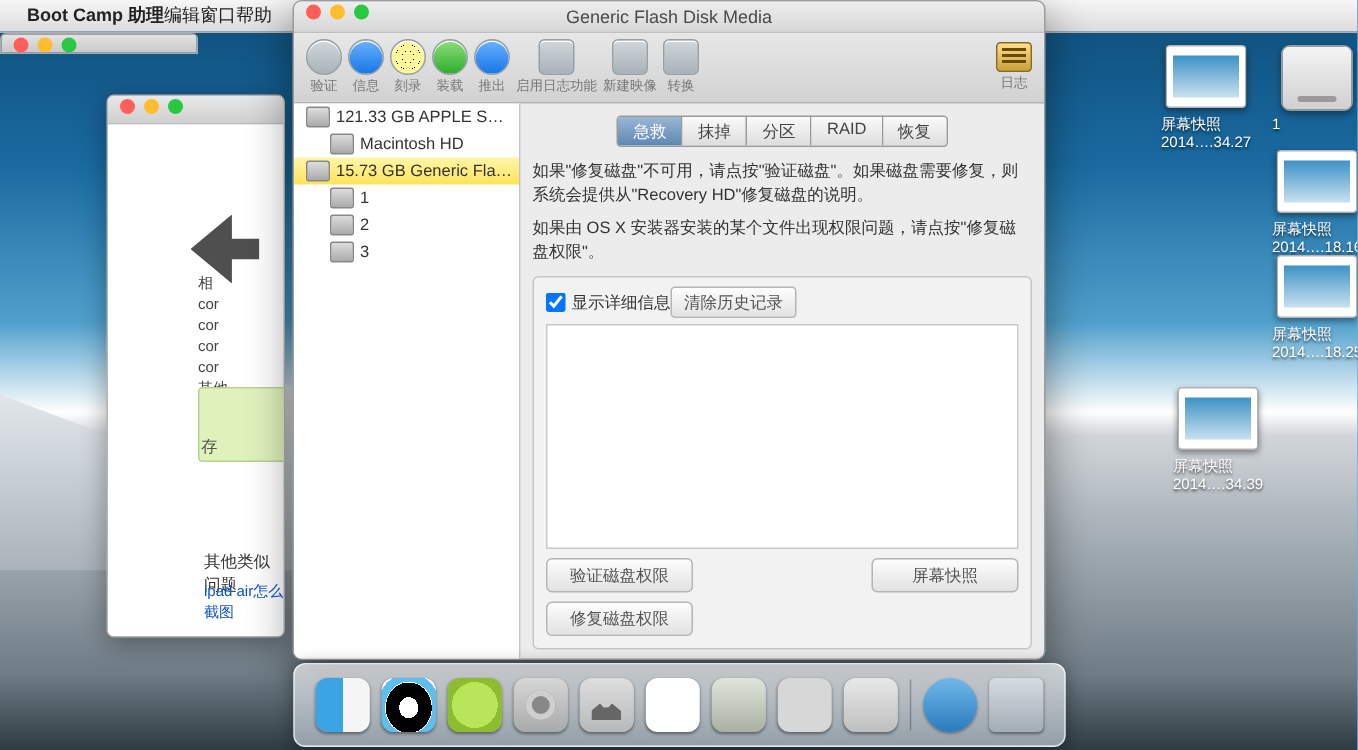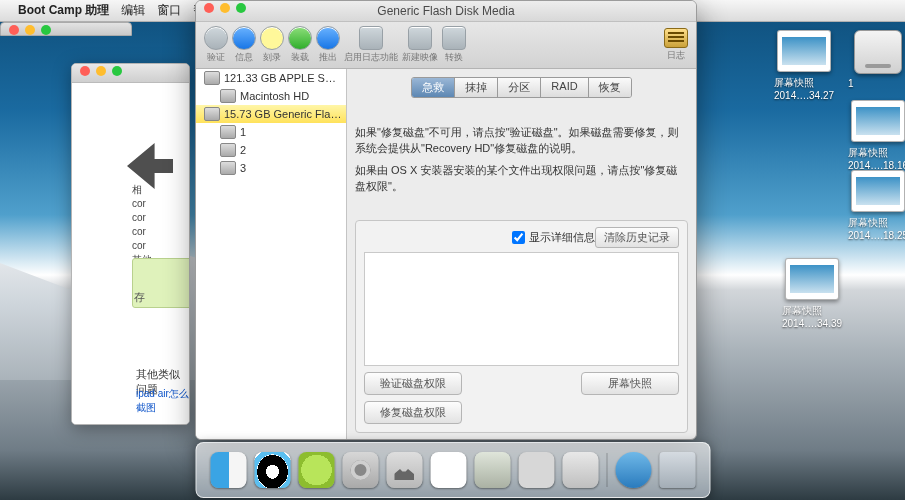--- a/index.html
+++ b/index.html
@@ -2,21 +2,21 @@
 <html><head>
 <meta charset="utf-8">
 <style>
   html,body{margin:0;padding:0;width:905px;height:500px;overflow:hidden;font-family:"Lucida Grande","Helvetica Neue",Arial,sans-serif;font-size:11px;color:#333;background:#6bb0d8}
   .desktop{position:relative;width:905px;height:500px;background:linear-gradient(180deg,#0e4e7a 0%,#1a6aa0 22%,#50a0cc 43%,#ffffff 55%,#d2d6da 58%,#aab3ba 70%,#6f7c86 90%,#2d3b42 100%)}
   
   .snow{position:absolute;left:0;right:220px;top:250px;height:130px;background:linear-gradient(180deg,#e8ebee 0%,#cfd6dc 40%,#aab3ba 100%);clip-path:polygon(0 10%,10% 30%,25% 0,40% 25%,60% 5%,75% 30%,90% 10%,100% 35%,100% 100%,0 100%)}
   
   .menubar{position:absolute;top:0;left:0;width:905px;height:22px;background:linear-gradient(180deg,#f6f6f6,#dcdcdc);border-bottom:1px solid #b0b0b0;display:flex;align-items:center;font-size:12px;color:#222;padding:0 8px;box-sizing:border-box}
   .menubar .apple{font-size:14px;margin-right:10px}
-  .menubar span{margin-right:12px}
+  .menubar span{}
   .menubar .appname{font-weight:bold}
   
   .dicon{position:absolute;width:60px;text-align:left;font-size:10px;color:#fff;text-shadow:0 1px 2px rgba(0,0,0,.7)}
   .dicon .thumb{width:52px;height:40px;margin:0 auto 4px;background:#fff;border:1px solid rgba(0,0,0,.3);border-radius:3px;box-shadow:0 2px 4px rgba(0,0,0,.4);position:relative}
   .dicon .thumb.blue::after{content:"";position:absolute;left:4px;right:4px;top:6px;bottom:6px;background:linear-gradient(180deg,#3d92c6,#c9e1ef)}
   .dicon .hdd{width:46px;height:42px;margin:0 auto 4px;border-radius:6px;background:linear-gradient(180deg,#f4f4f4,#d0d0d0);border:1px solid #999;box-shadow:0 2px 4px rgba(0,0,0,.4);position:relative}
   .dicon .hdd::after{content:"";position:absolute;left:10px;right:10px;bottom:5px;height:4px;background:#9a9a9a;border-radius:2px}
   .bgtitle{position:absolute;left:270px;top:2px;color:#666;font-size:11px;height:18px;display:flex;align-items:center;gap:4px}
   .bgtitle .glyph{width:12px;height:12px;background:#d68a6b;border-radius:2px}
   .finderTop{position:absolute;left:0;top:22px;width:130px;background:linear-gradient(#e3e3e3,#c9c9c9);border:1px solid #aaa;border-radius:4px 4px 0 0;height:12px}
@@ -46,29 +46,29 @@
   .du .tbitem .ic.square{border-radius:4px}
   .du .tbitem.spacer{flex:1}
   .du .tbitem .log{width:22px;height:18px;background:linear-gradient(#ffdf8a,#caa139);border:1px solid #8a6a18;border-radius:3px;position:relative}
   .du .tbitem .log::before{content:"";position:absolute;left:3px;right:3px;top:3px;height:2px;background:#6a4a00;box-shadow:0 4px 0 #6a4a00,0 8px 0 #6a4a00}
   .du .main{display:flex;height:calc(100% - 66px)}
   .du .sidebar{width:150px;border-right:1px solid #c4c4c4;background:#fff;overflow:hidden;font-size:11px;color:#333}
   .du .sb-row{display:flex;align-items:center;height:18px;padding:0 4px 0 8px;gap:4px;white-space:nowrap}
   .du .sb-row.child{padding-left:24px}
   .du .sb-row.sel{background:linear-gradient(#fff6a8,#ffe25b)}
   .du .diskic{width:14px;height:12px;background:linear-gradient(#ddd,#aaa);border:1px solid #888;border-radius:2px;flex:none}
-  .du .content{flex:1;padding:8px;display:flex;flex-direction:column;gap:26px;position:relative}
+  .du .content{flex:1;padding:8px;display:flex;flex-direction:column;gap:8px;position:relative}
   .du .tabs{display:flex;justify-content:center}
   .du .tabs .seg{display:flex;border:1px solid #9a9a9a;border-radius:3px;overflow:hidden;font-size:11px}
   .du .tabs .seg span{padding:2px 10px;border-right:1px solid #9a9a9a;background:linear-gradient(#fafafa,#ddd);color:#444}
   .du .tabs .seg span.sel{background:linear-gradient(#9ab7d6,#5d87b3);color:#fff}
   .du .tabs .seg span:last-child{border-right:none}
   .du .desc{font-size:11px;color:#333;line-height:16px}
   .du .detailbox{border:1px solid #c6c6c6;border-radius:4px;padding:6px 8px 8px;flex:1;display:flex;flex-direction:column;background:#f2f2f2}
-  .du .detailhdr{display:flex;justify-content:flex-end;align-items:center;font-size:11px;margin-bottom:4px}
+  .du .detailhdr{display:flex;justify-content:flex-start;align-items:center;font-size:11px;margin-bottom:4px}
   .du .check{display:flex;align-items:center;gap:4px}
   .du .check input{margin:0}
   .du .minibtn{font-size:11px;background:linear-gradient(#fdfdfd,#e2e2e2);border:1px solid #b5b5b5;border-radius:3px;padding:2px 8px;color:#555}
   .du .logarea{flex:1;background:#fff;border:1px solid #c9c9c9}
   .du .btnrow{display:flex;gap:6px;margin-top:6px}
   .du .btnrow .spacer{flex:1}
   .du .mbtn{font-size:11px;background:linear-gradient(#fdfdfd,#e2e2e2);border:1px solid #b5b5b5;border-radius:4px;padding:3px 0;color:#555;text-align:center;width:96px}
   
   .dock{position:absolute;left:50%;bottom:2px;transform:translateX(-50%);height:46px;padding:4px 14px;border-radius:8px;background:linear-gradient(180deg,rgba(255,255,255,.65),rgba(200,210,220,.65));border:1px solid rgba(255,255,255,.7);box-shadow:0 2px 12px rgba(0,0,0,.4);display:flex;align-items:center;gap:8px}
   .dock .app{width:36px;height:36px;border-radius:8px;background:#bbb;box-shadow:0 1px 2px rgba(0,0,0,.4)}

